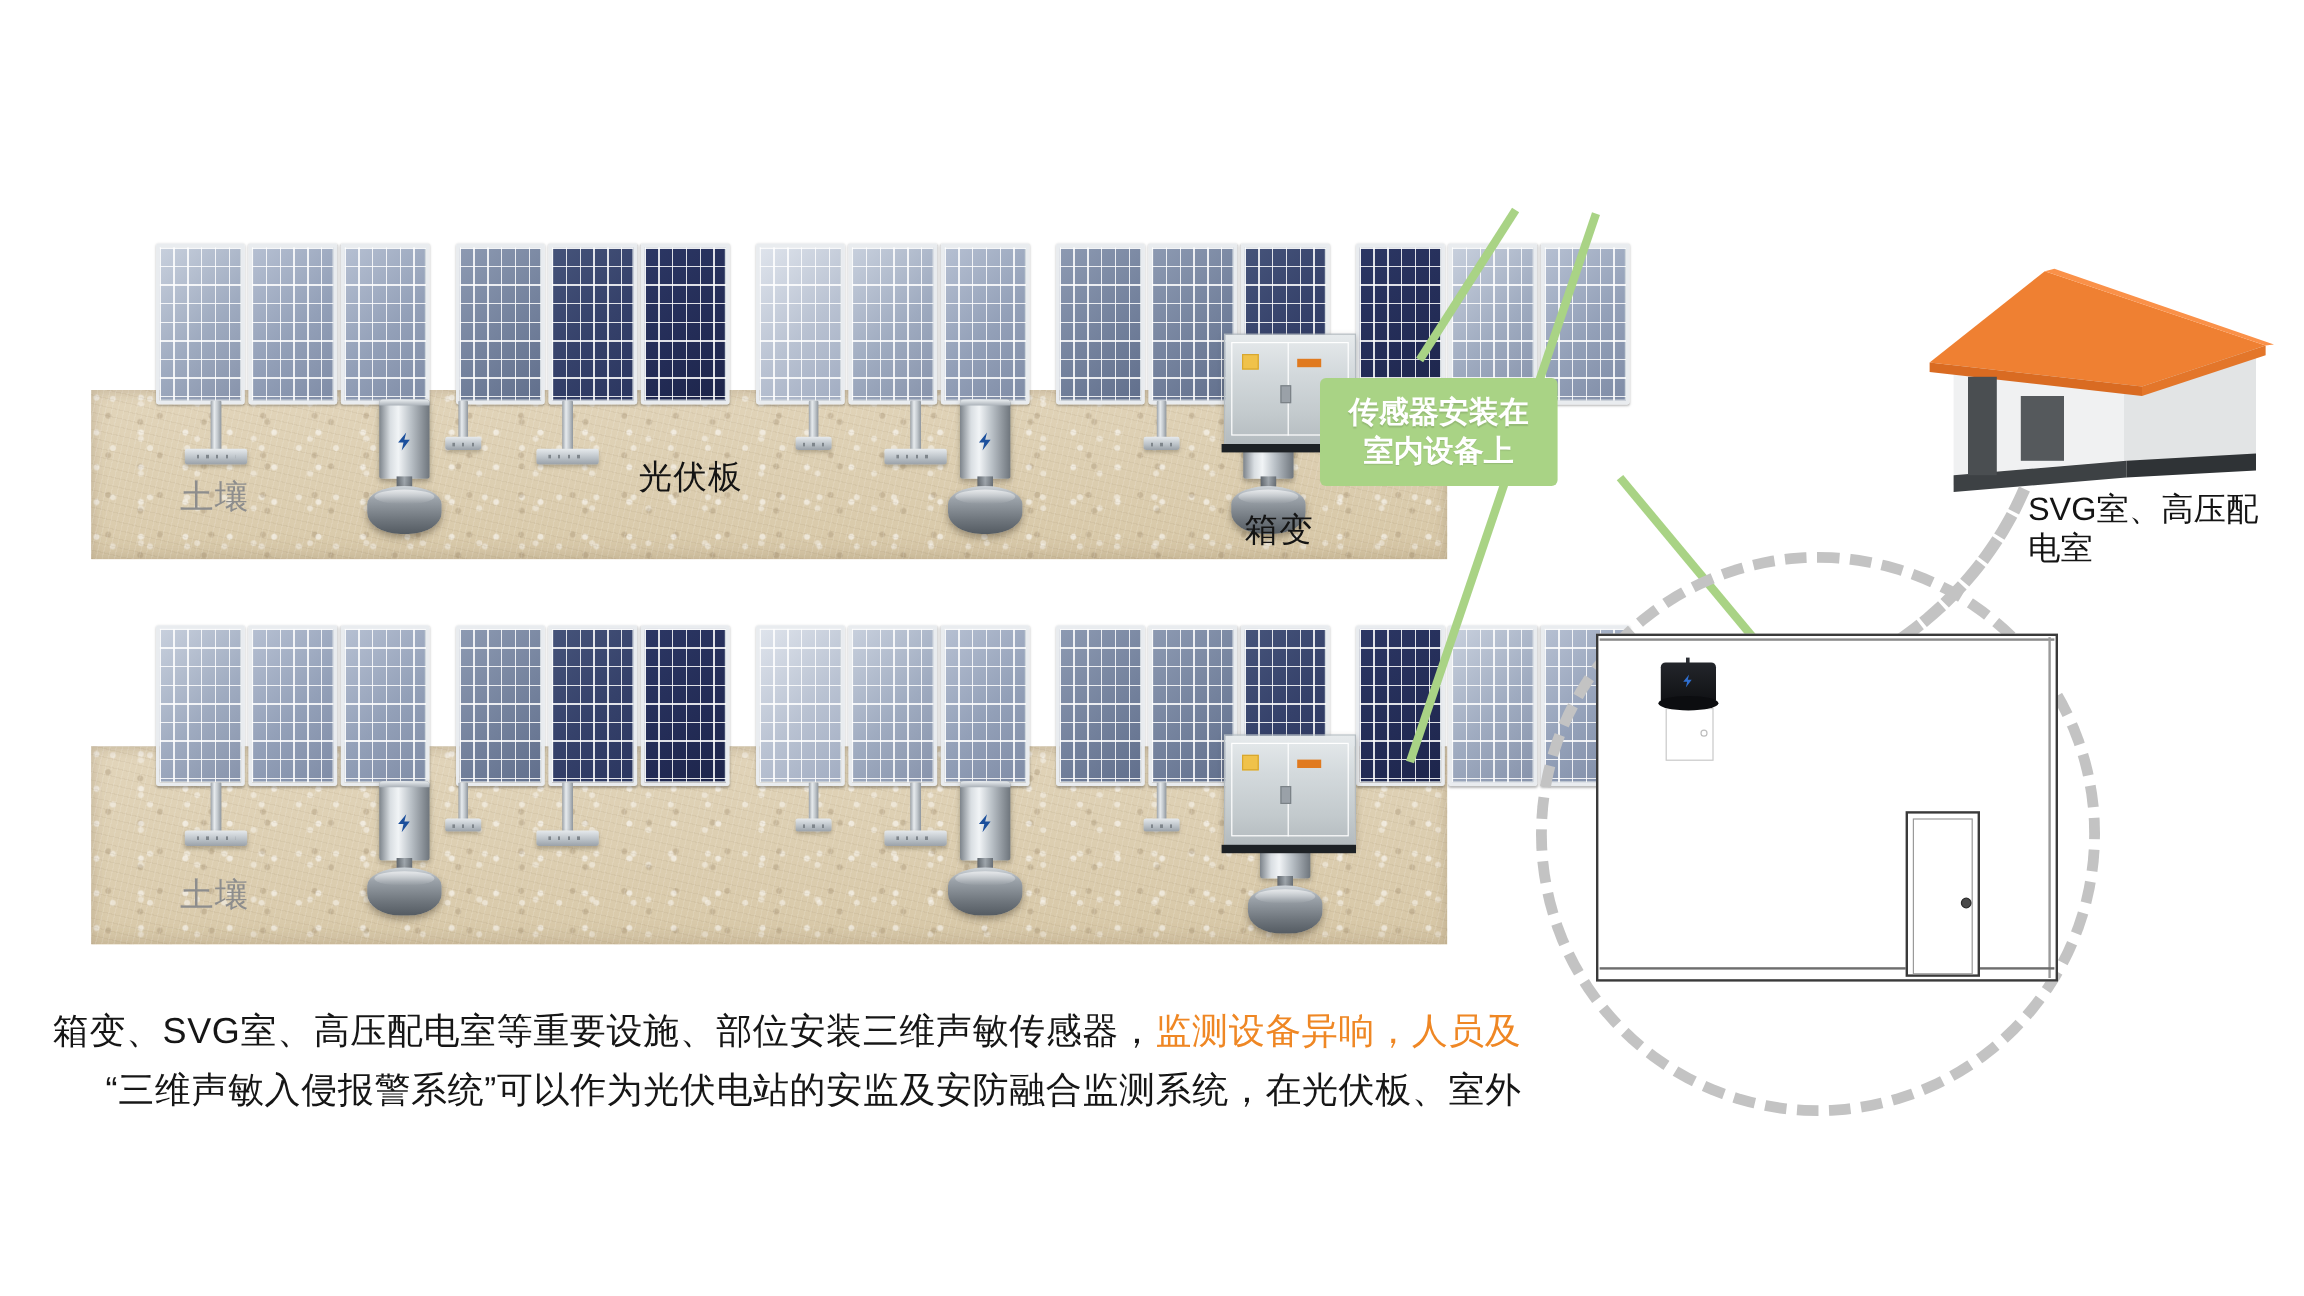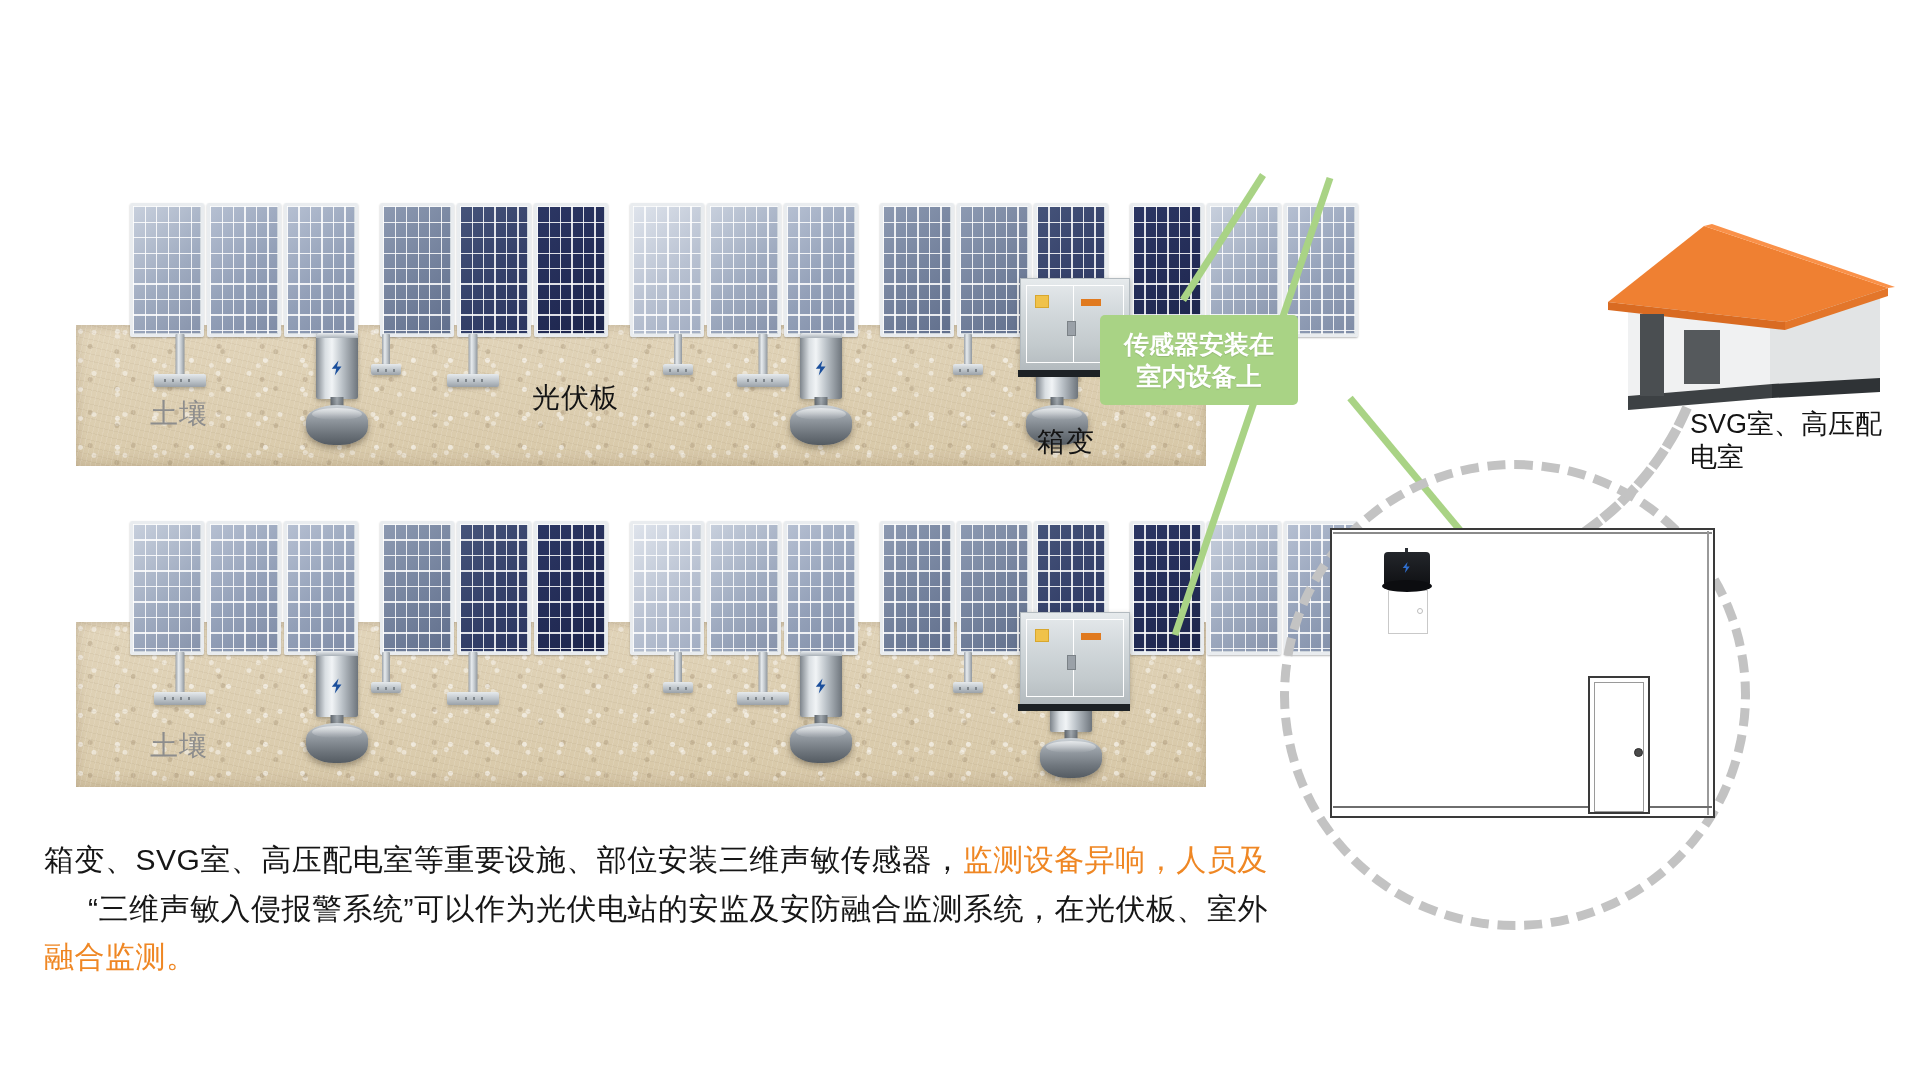--- a/index.html
+++ b/index.html
@@ -472,16 +472,15 @@
         </svg>
     </div>
     <div class="door">
       <div class="knob"></div>
     </div>
   </div>
 
   <div class="para">
     <div class="ln"><span>箱变、SVG室、高压配电室等重要设施、部位安装三维声敏传感器，</span><span class="hl">监测设备异响，人员及</span></div>
     <div class="ln indent">“三维声敏入侵报警系统”可以作为光伏电站的安监及安防融合监测系统，在光伏板、室外</div>
-    <div class="ln orange">融合监测。</div>
   </div>
 
 </div>
 
 </body></html>

